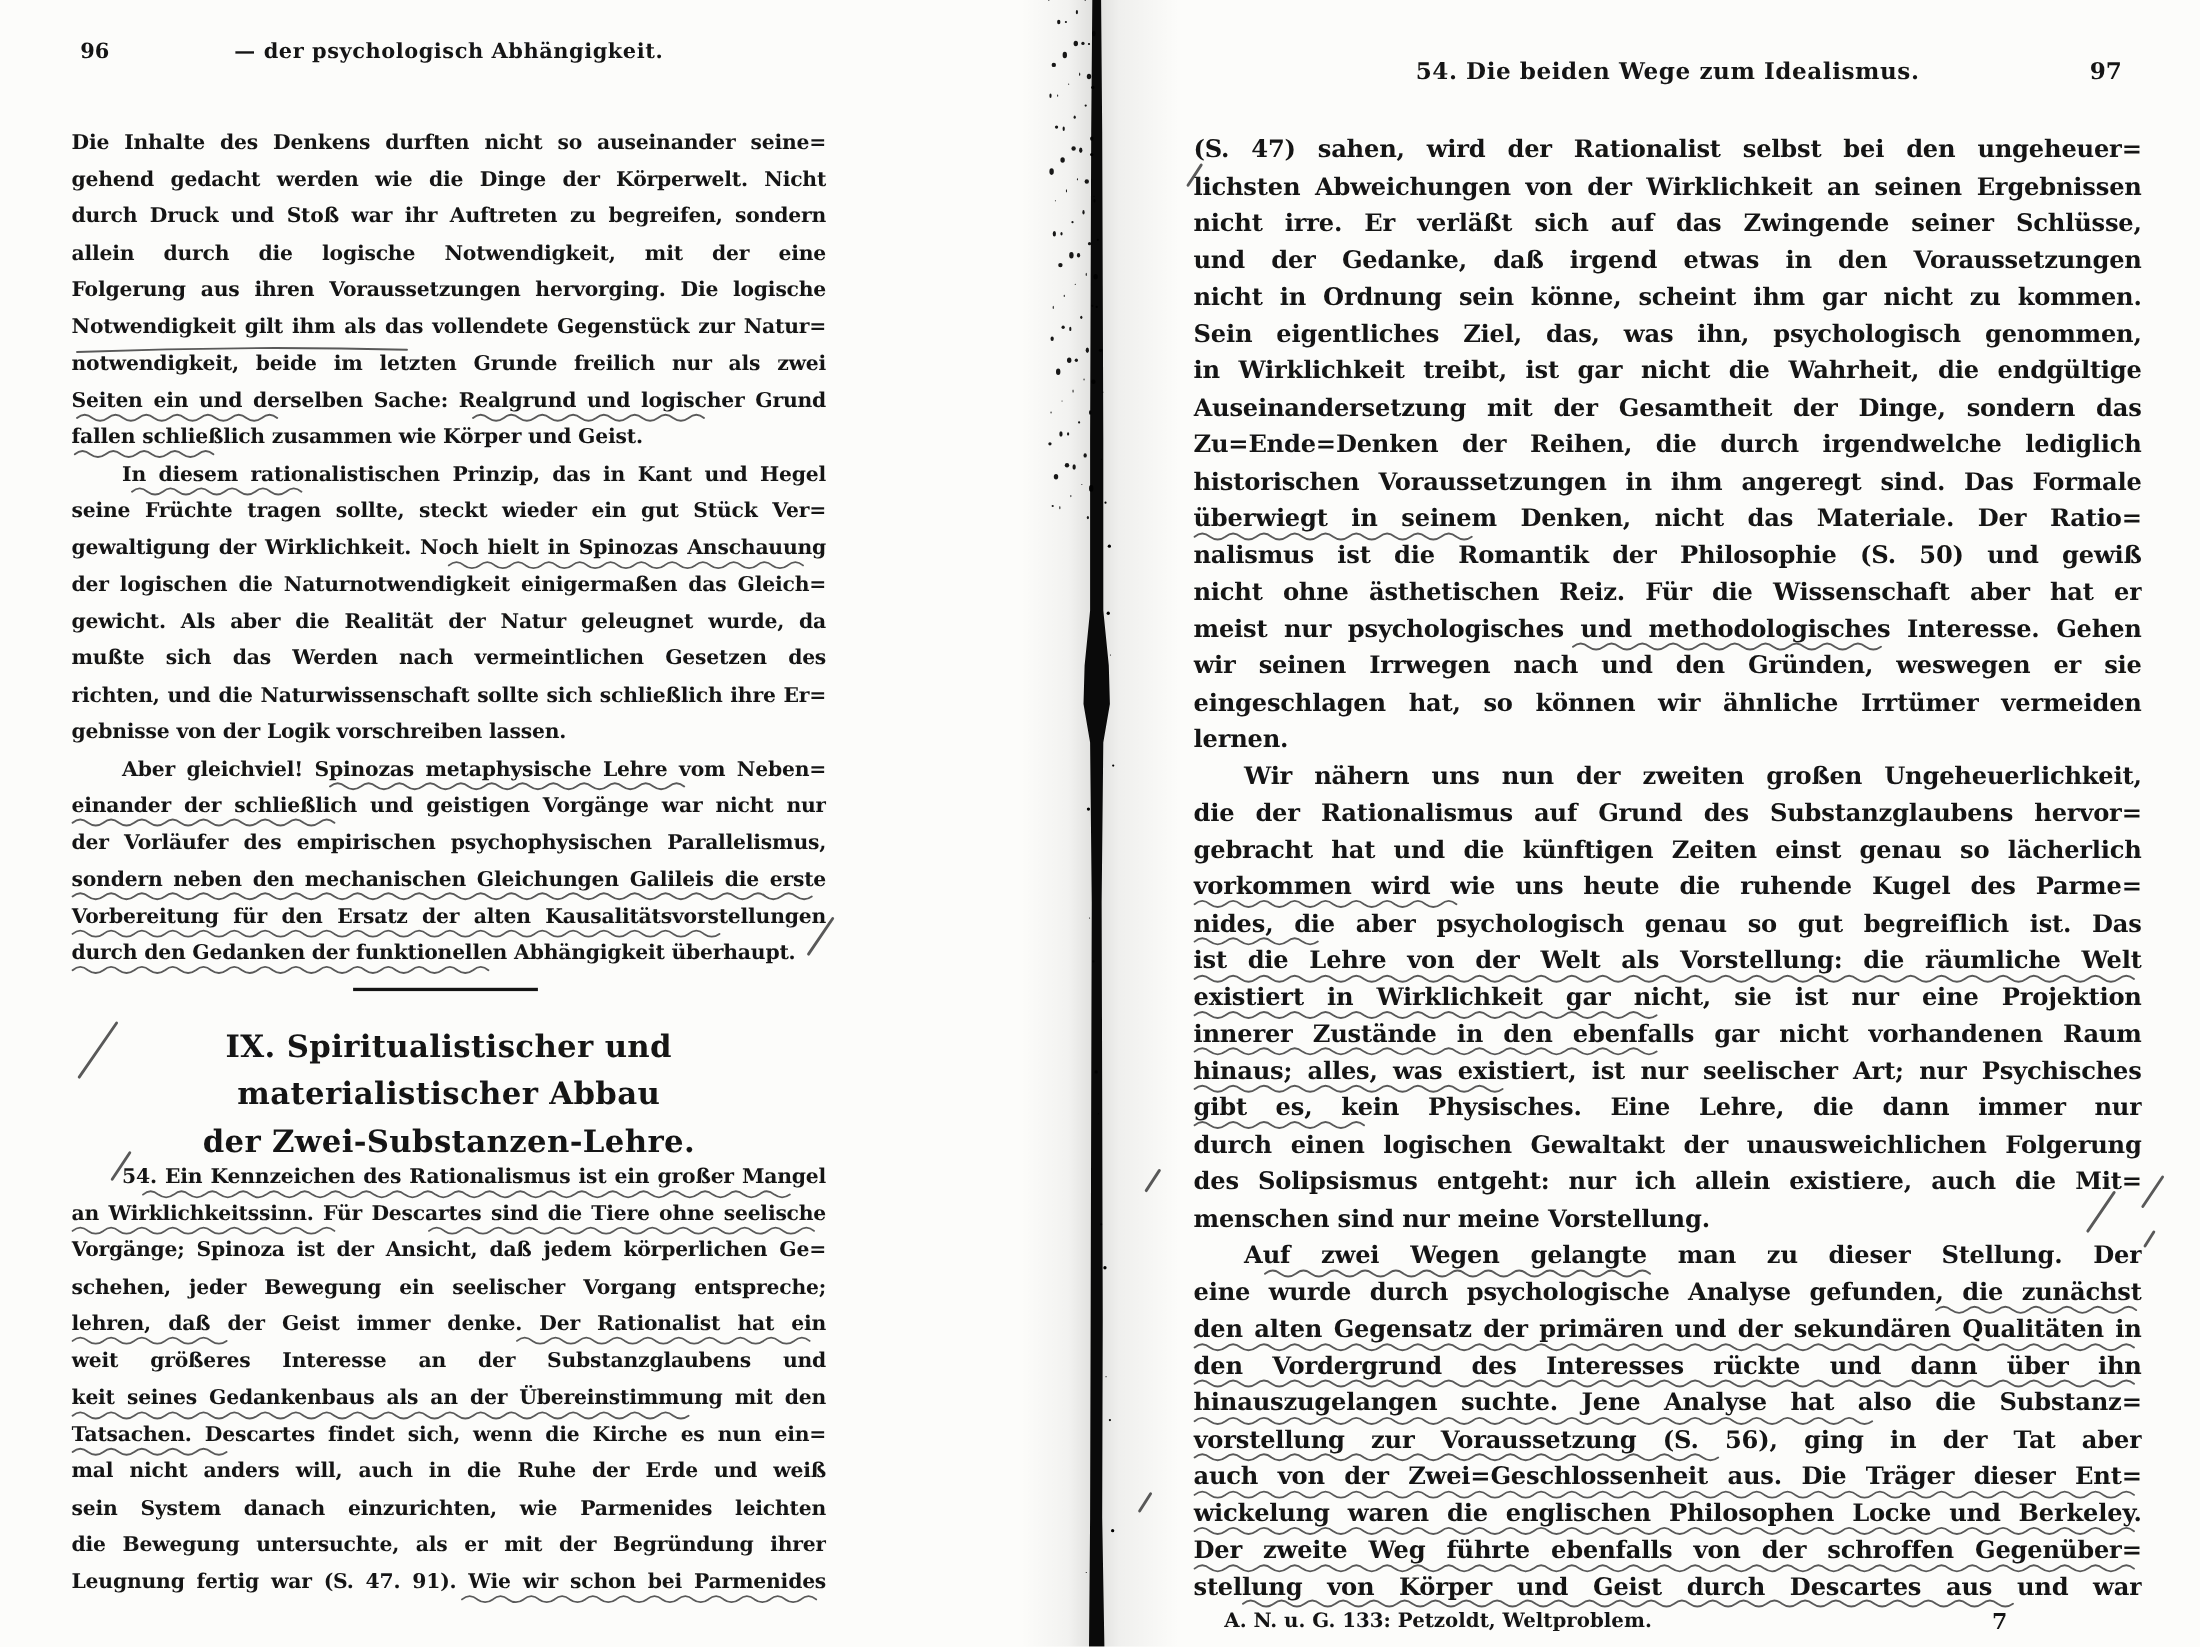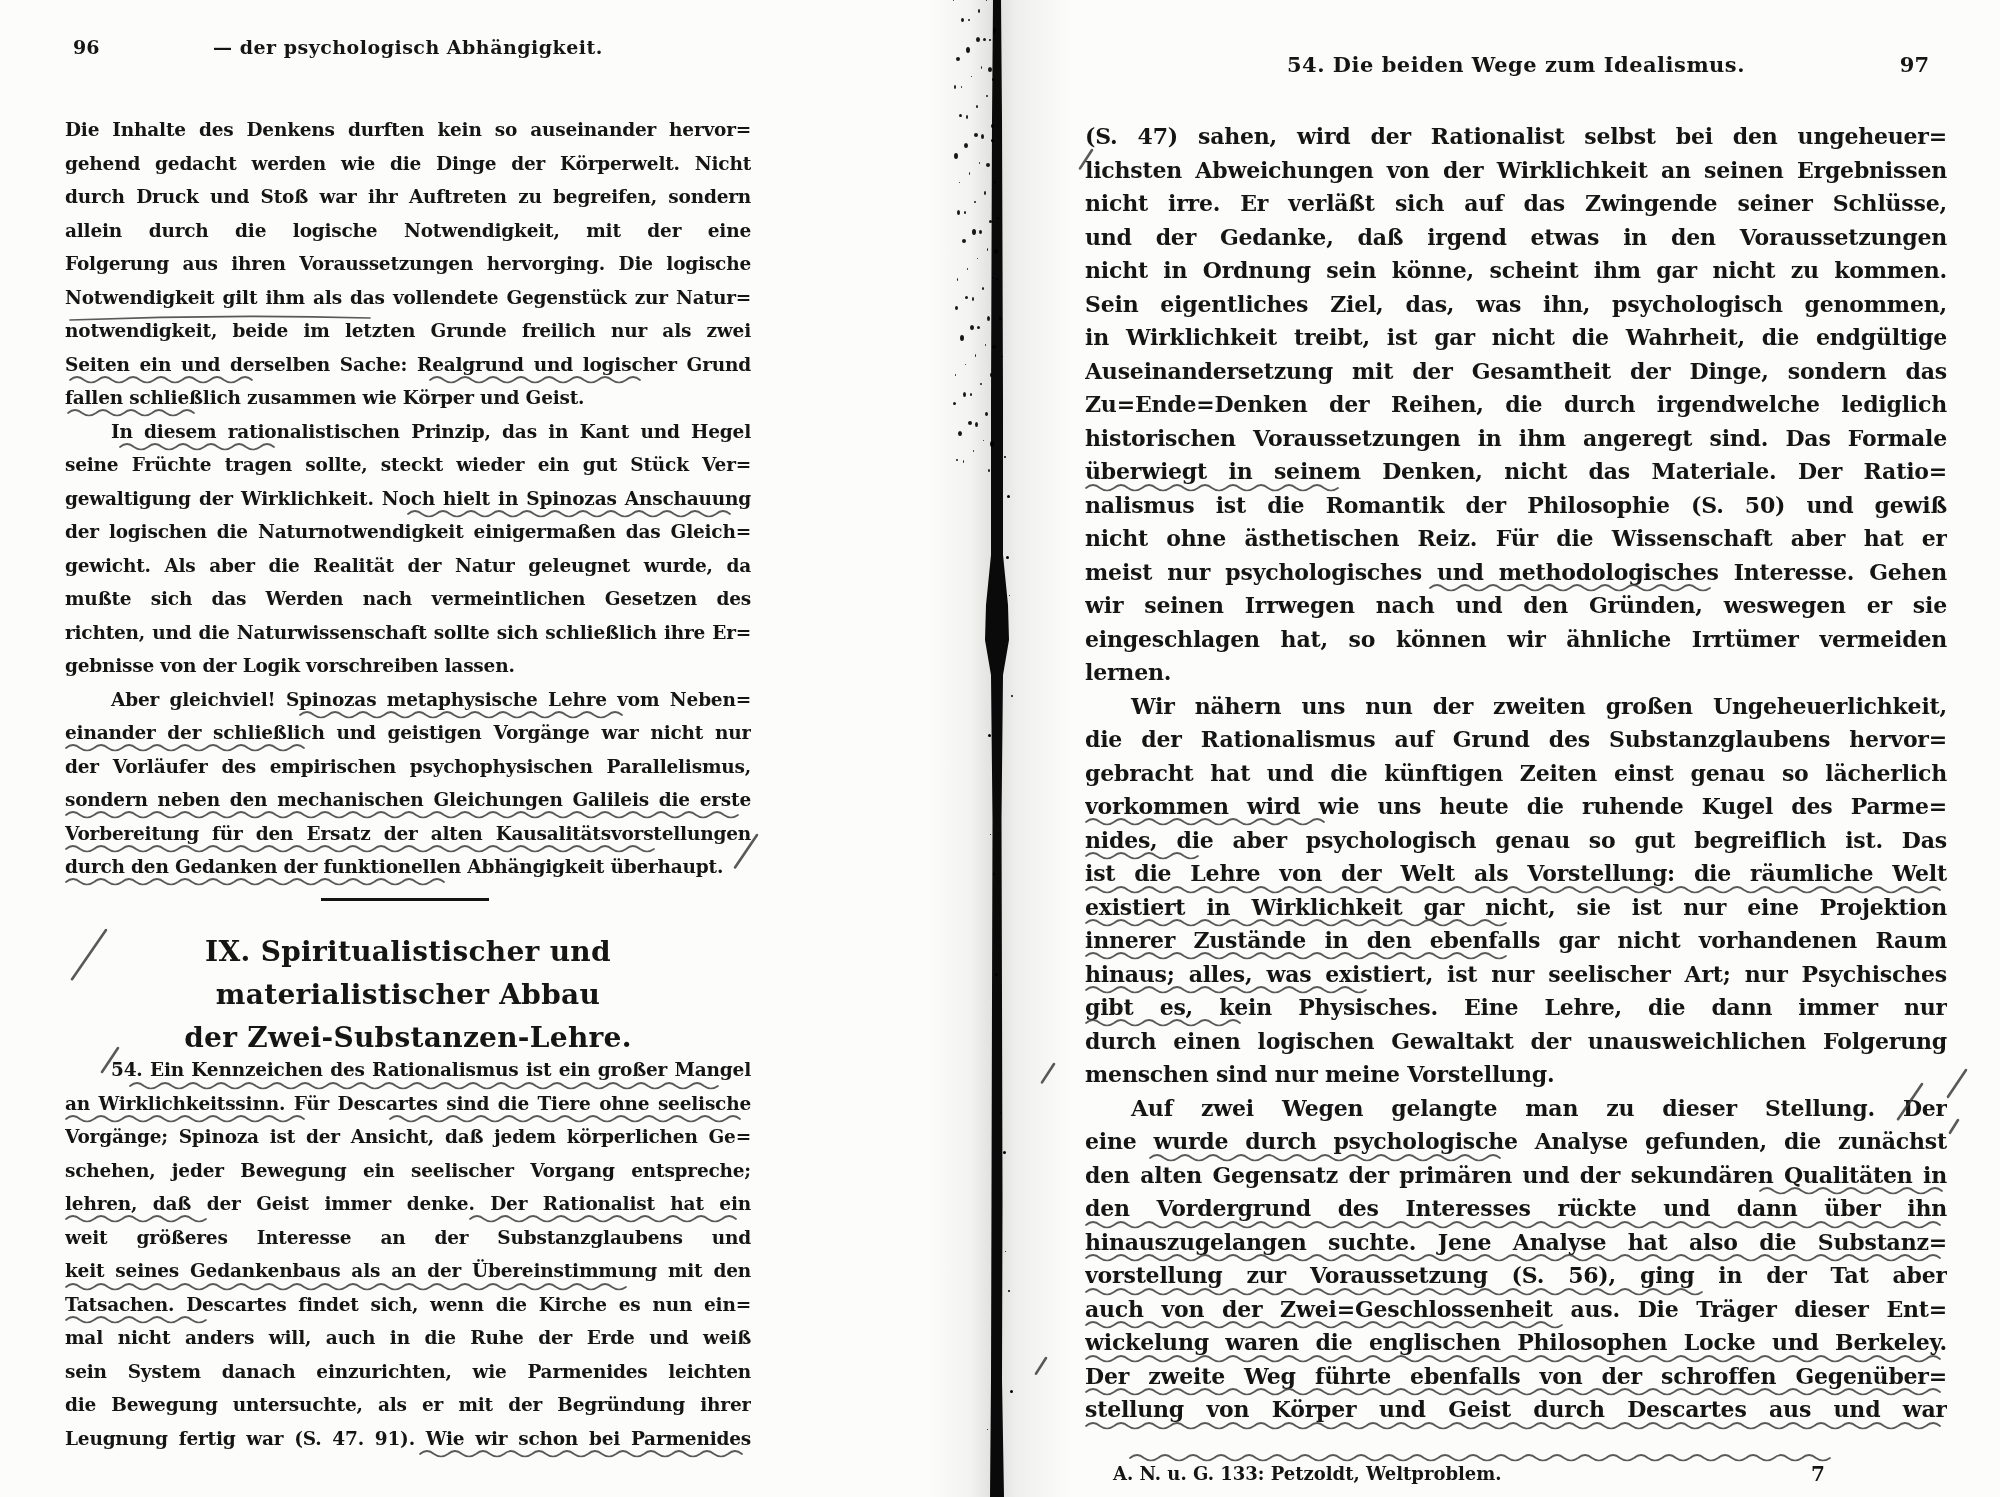--- a/index.html
+++ b/index.html
@@ -158,21 +158,21 @@
     <i style="position: absolute; left: 1007px; top: 495px; width: 3px; height: 3px; background: rgb(0, 0, 0); border-radius: 50%;"></i>
   </div>
 
 <div class="page" id="left-page">
   <div class="runhead">
     <span class="pn pn-l">96</span>
     <span class="rt">— der psychologisch Abhängigkeit.</span>
   </div>
   <div id="lp-body" class="body-text">
       <div class="para">
-        <div class="line">Die Inhalte des Denkens durften kein so auseinander hervor=</div>
+        <div class="line">Die Inhalte des Denkens durften nicht so auseinander seine=</div>
         <div class="line">gehend gedacht werden wie die Dinge der Körperwelt.  Nicht</div>
         <div class="line">durch Druck und Stoß war ihr Auftreten zu begreifen, sondern</div>
         <div class="line">allein durch die logische Notwendigkeit, mit der eine geometrische</div>
         <div class="line">Folgerung aus ihren Voraussetzungen hervorging.  Die logische</div>
         <div class="line">Notwendigkeit gilt ihm als das vollendete Gegenstück zur Natur=</div>
         <div class="line">notwendigkeit, beide im letzten Grunde freilich nur als zwei</div>
         <div class="line">Seiten ein und derselben Sache: Realgrund und logischer Grund</div>
         <div class="line final">fallen schließlich zusammen wie Körper und Geist.</div>
       </div>
       <div class="para">
@@ -247,20 +247,21 @@
         <div class="line">die der Rationalismus auf Grund des Substanzglaubens hervor=</div>
         <div class="line">gebracht hat und die künftigen Zeiten einst genau so lächerlich</div>
         <div class="line">vorkommen wird wie uns heute die ruhende Kugel des Parme=</div>
         <div class="line">nides, die aber psychologisch genau so gut begreiflich ist.  Das</div>
         <div class="line">ist die Lehre von der Welt als Vorstellung: die räumliche Welt</div>
         <div class="line">existiert in Wirklichkeit gar nicht, sie ist nur eine Projektion</div>
         <div class="line">innerer Zustände in den ebenfalls gar nicht vorhandenen Raum</div>
         <div class="line">hinaus; alles, was existiert, ist nur seelischer Art; nur Psychisches</div>
         <div class="line">gibt es, kein Physisches.  Eine Lehre, die dann immer nur</div>
         <div class="line">durch einen logischen Gewaltakt der unausweichlichen Folgerung</div>
+        <div class="line">des Solipsismus entgeht: nur ich allein existiere, auch die Mit=</div>
         <div class="line final">menschen sind nur meine Vorstellung.</div>
       </div>
       <div class="para">
         <div class="line indent">Auf zwei Wegen gelangte man zu dieser Stellung.  Der</div>
         <div class="line">eine wurde durch psychologische Analyse gefunden, die zunächst</div>
         <div class="line">den alten Gegensatz der primären und der sekundären Qualitäten in</div>
         <div class="line">den Vordergrund des Interesses rückte und dann über ihn</div>
         <div class="line">hinauszugelangen suchte.  Jene Analyse hat also die Substanz=</div>
         <div class="line">vorstellung zur Voraussetzung (S. 56), ging in der Tat aber</div>
         <div class="line">auch von der Zwei=Geschlossenheit aus.  Die Träger dieser Ent=</div>

